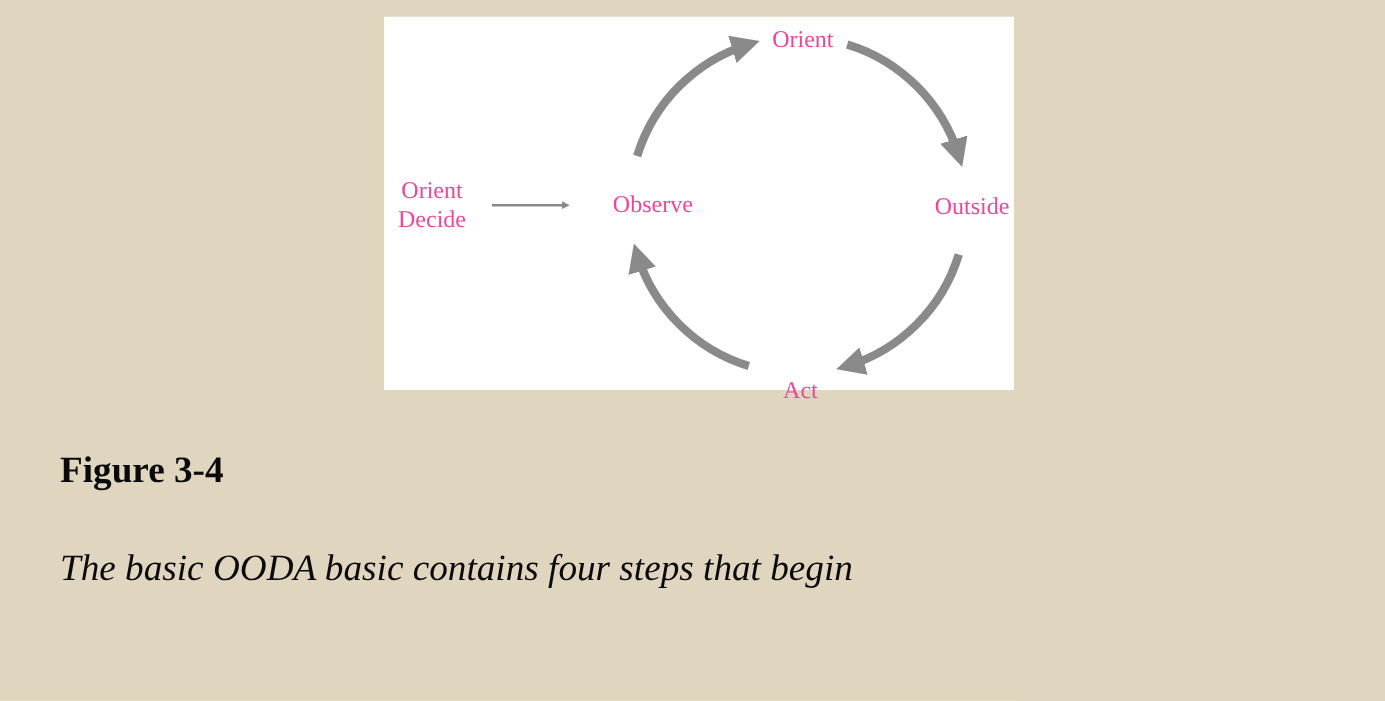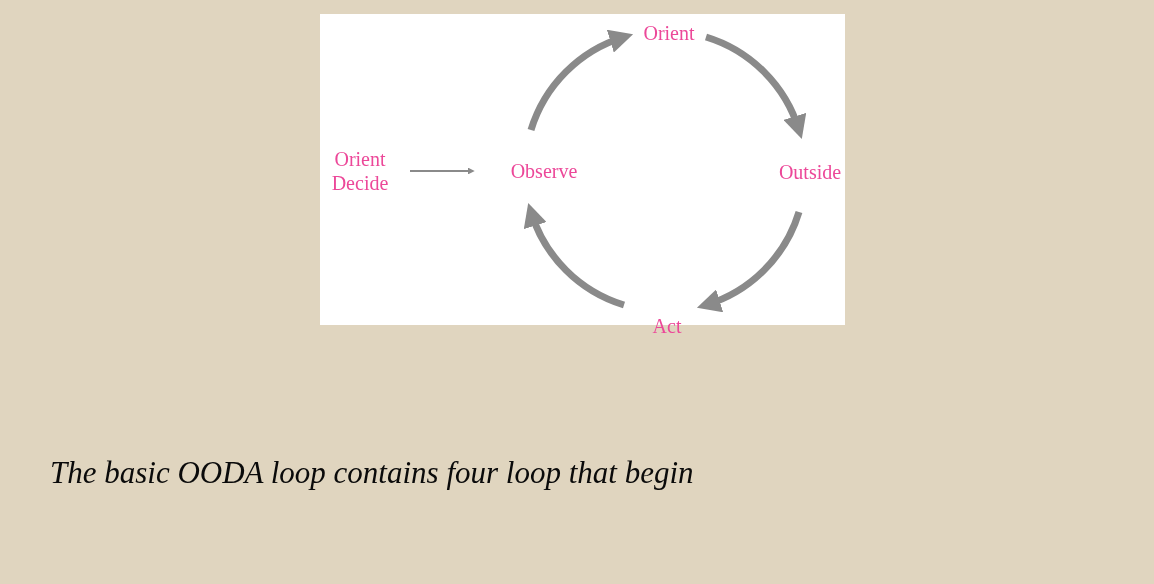--- a/index.html
+++ b/index.html
@@ -90,18 +90,19 @@
     <div class="node-label node-act">Act</div>
 
     <div class="node-label node-observe">Observe</div>
 
     <div class="node-label node-outside">
       <div>Orient</div>
       <div>Decide</div>
     </div>
   </div>
 
+  <div class="figure-label">Figure 3-4</div>
 
   <div class="figure-caption">
-    <div>The basic OODA loop contains four loop that begin</div>
+    <div>The basic OODA basic contains four steps that begin</div>
   </div>
 
 </div>
 
 </body></html>

